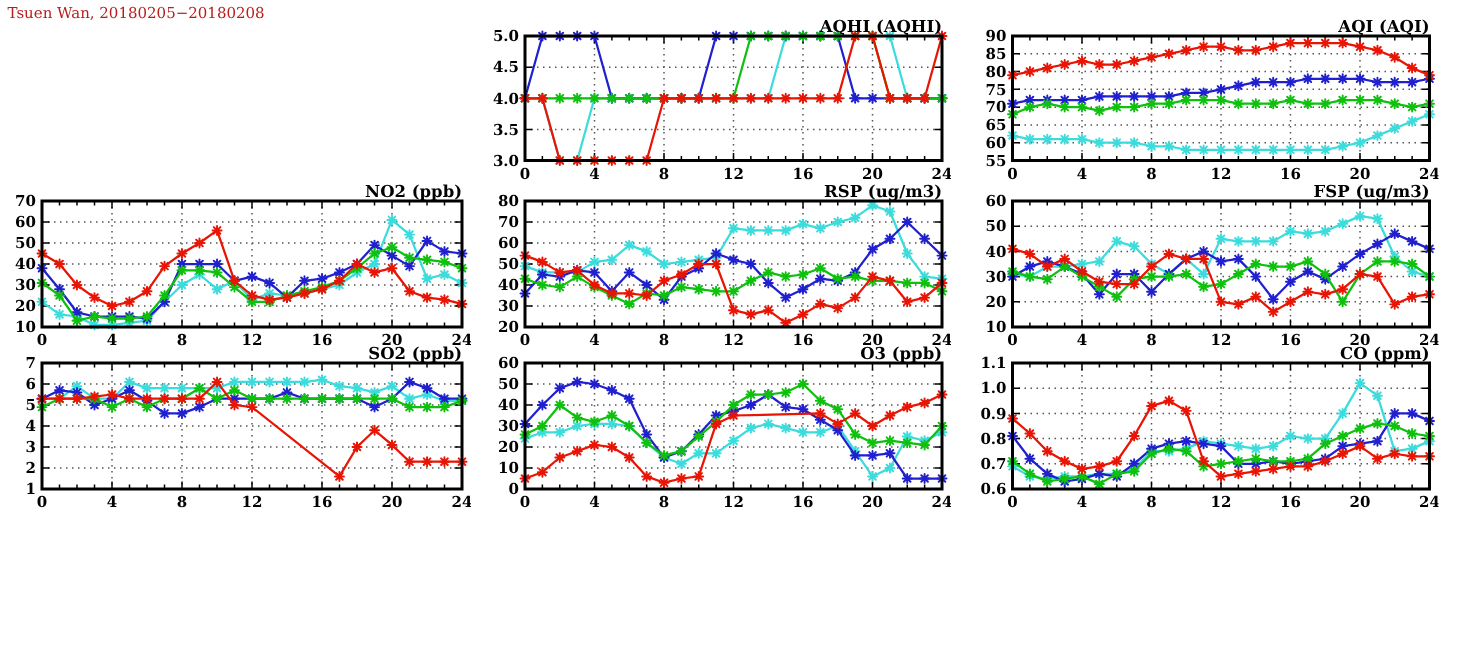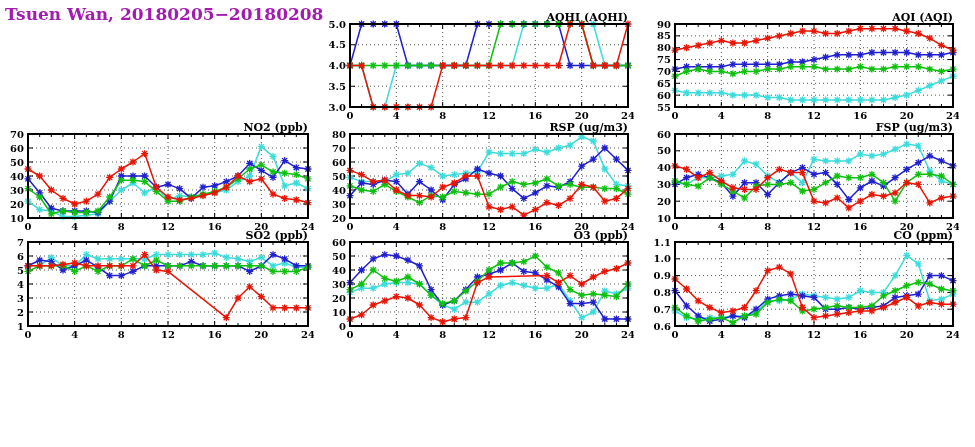--- a/index.html
+++ b/index.html
@@ -2,21 +2,21 @@
 <html><head>
 <meta charset="utf-8">
 <style>
   html,body{margin:0;padding:0;}
   body{
     width:975px;height:447px;background:#ffffff;position:relative;overflow:hidden;
     font-family:"DejaVu Serif", serif;
   }
   .main-title{
     position:absolute;left:5px;top:4px;
-    font-size:17px;font-weight:bold;color:#a21caf;white-space:nowrap;
+    font-size:10px;font-weight:normal;color:#b91c1c;white-space:nowrap;
   }
   .chart{position:absolute;}
   .chart svg{display:block;}
 </style>
 </head>
 <body>
 
 <div>
   <div class="main-title">Tsuen Wan, 20180205−20180208</div>
 

